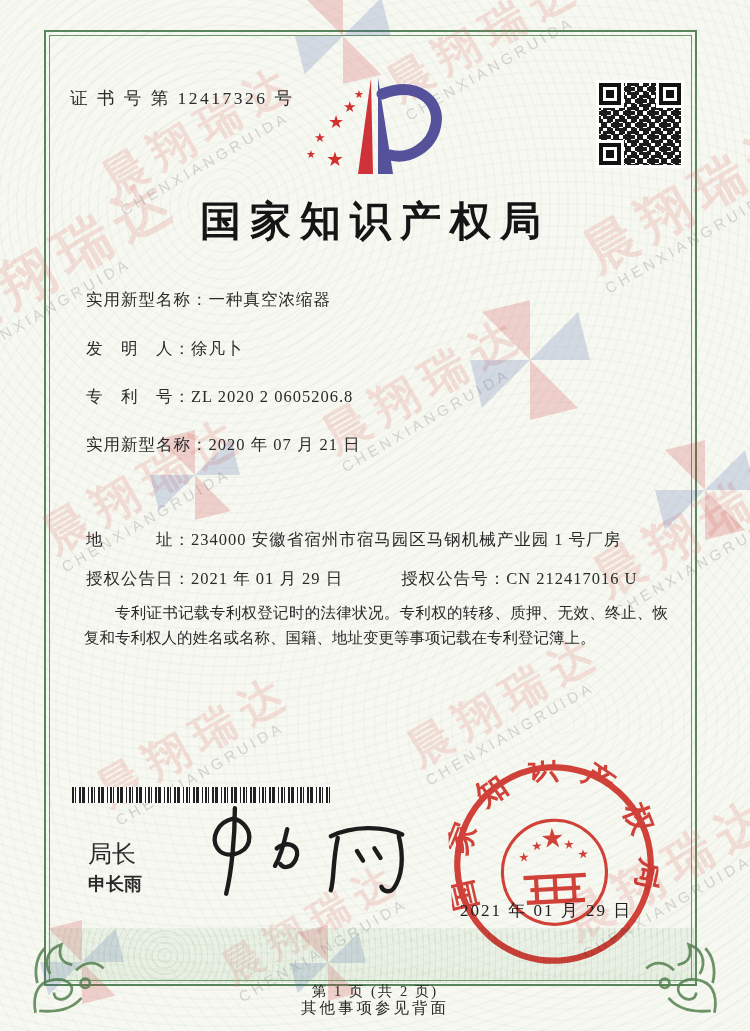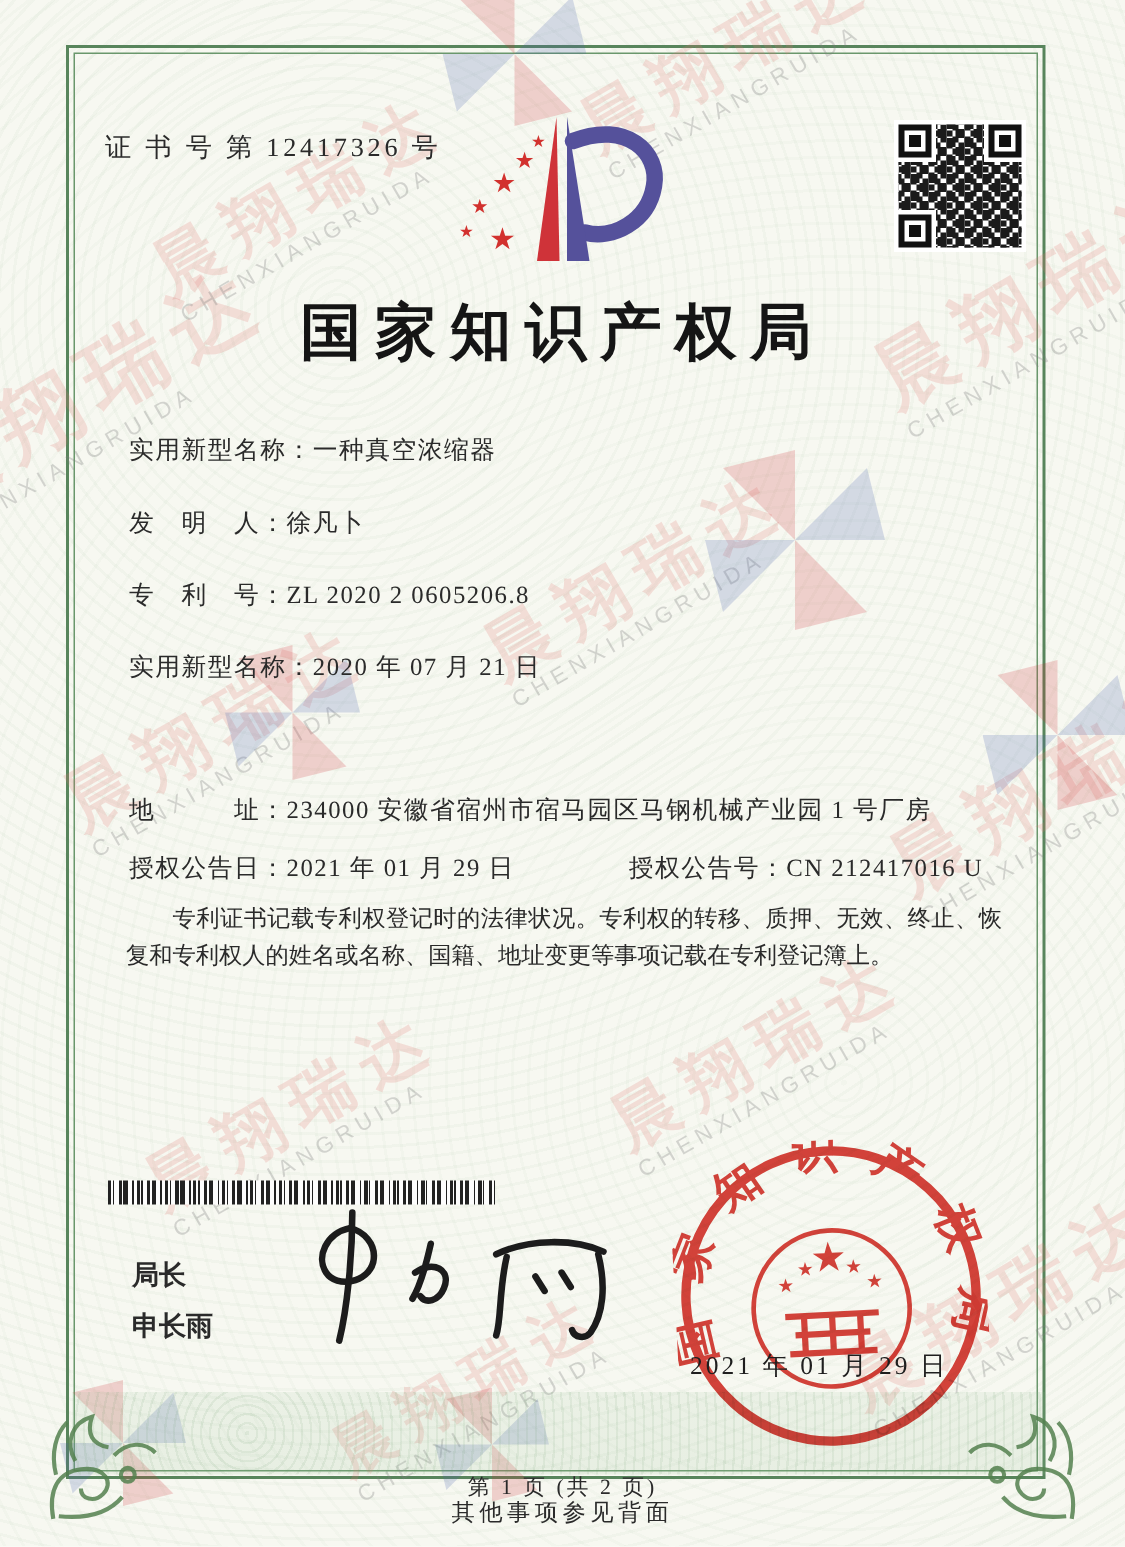--- a/index.html
+++ b/index.html
@@ -35,28 +35,28 @@
       conic-gradient(#1b1b1b 25%,transparent 0 50%,#1b1b1b 0 75%,transparent 0) 0 0/8px 8px,
       conic-gradient(transparent 25%,#1b1b1b 0 50%,transparent 0 75%,#1b1b1b 0) 2px 3px/12px 12px;}
   .finder{position:absolute;width:22px;height:22px;border:4px solid #111;background:#fff;box-sizing:border-box;box-shadow:0 0 0 3px #fff;}
   .finder::after{content:"";position:absolute;left:3px;top:3px;width:8px;height:8px;background:#111;}
   .f-tl{left:3px;top:3px}.f-tr{right:3px;top:3px}.f-bl{left:3px;bottom:3px}
   .title{position:absolute;left:0;right:0;top:194px;text-align:center;font-size:41px;font-weight:bold;letter-spacing:9px;color:#151515;z-index:3;}
   
   .row{position:absolute;left:86px;font-size:16.5px;z-index:3;white-space:nowrap;}
   .flabel{letter-spacing:1px;}
   .fvalue{letter-spacing:1px;text-align:center;}
-  .pair2{margin-left:76px;}
+  .pair2{margin-left:58px;}
   
   .paras{position:absolute;left:84px;top:600px;width:584px;font-size:15.5px;line-height:1.62;z-index:3;text-align:justify;}
   .paras p{margin:0;text-indent:2em;}
   
   .barcode{position:absolute;left:72px;top:787px;width:258px;height:16px;z-index:3;
     background:repeating-linear-gradient(90deg,#222 0 2px,#fdfdfd 2px 3px,#222 3px 4px,#fdfdfd 4px 7px,#222 7px 9px,#fdfdfd 9px 10px,#222 10px 13px,#fdfdfd 13px 16px,#222 16px 17px,#fdfdfd 17px 19px);}
-  .issuer-title{position:absolute;left:88px;top:838px;font-size:18px;font-weight:bold;font-family:"Liberation Sans","DejaVu Sans",sans-serif;z-index:3;}
+  .issuer-title{position:absolute;left:88px;top:838px;font-size:24px;font-weight:normal;font-family:"Liberation Sans","DejaVu Sans",sans-serif;z-index:3;}
   .issuer-name{position:absolute;left:88px;top:872px;font-size:18px;font-weight:bold;font-family:Liberation Mono, monospace;z-index:3;}
   .signature{position:absolute;left:200px;top:796px;width:218px;height:110px;z-index:4;}
   .seal{position:absolute;left:450px;top:760px;width:208px;height:208px;z-index:4;opacity:.92;transform:rotate(-3deg);mix-blend-mode:multiply;}
   .seal-date{position:absolute;left:460px;top:899px;font-size:17px;letter-spacing:2px;color:#1e1e1e;z-index:5;}
   .page-info{position:absolute;left:0;right:0;top:948px;text-align:center;font-size:14.5px;letter-spacing:2px;z-index:3;margin-top:34px;}
   .bottom-strip{position:absolute;left:48px;top:928px;width:649px;height:55px;z-index:2;
     background:
       linear-gradient(rgba(150,190,150,.12),rgba(150,190,150,.16)),
       repeating-radial-gradient(circle at 18% 50%, rgba(95,145,95,.10) 0 1.5px, transparent 1.5px 6px);}
   .ornament{position:absolute;width:92px;height:92px;z-index:3;}

